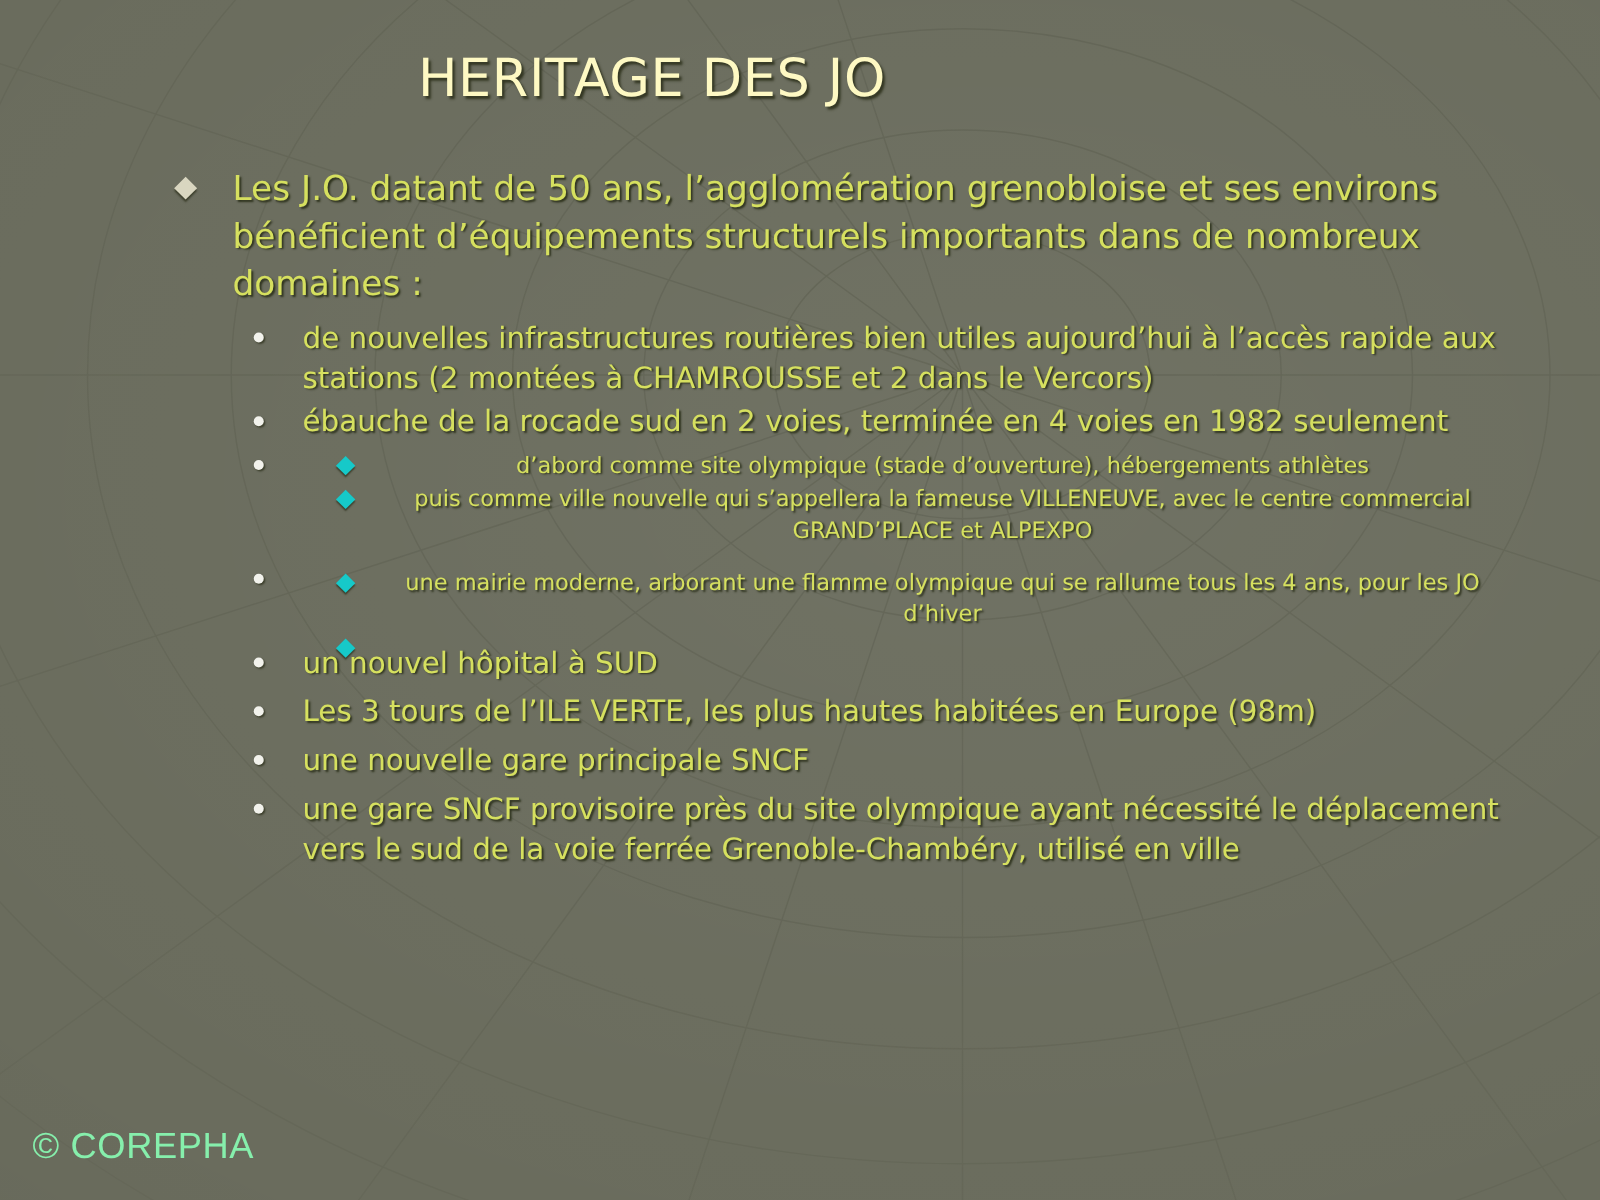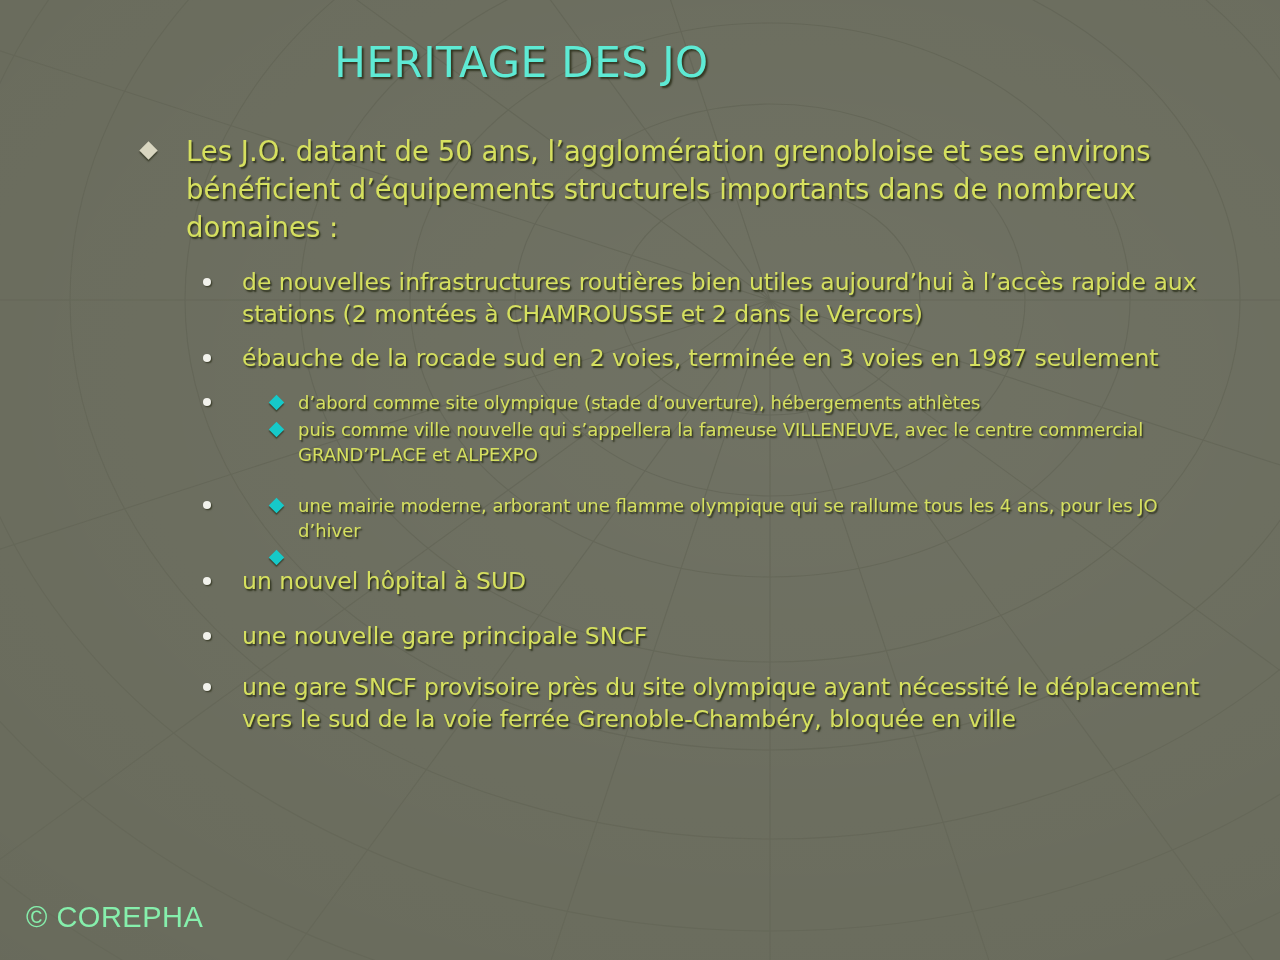--- a/index.html
+++ b/index.html
@@ -42,21 +42,21 @@
   
   #title {
     position: absolute;
     left: 0;
     top: 38px;
     width: 1043px;
     text-align: center;
     font-size: 42px;
     line-height: 50px;
     letter-spacing: 0.5px;
-    color: #5eead4;
+    color: #fef9c3;
     text-shadow: 2px 2px 2px rgba(32,36,14,0.75);
     font-family: "DejaVu Sans", sans-serif;
     white-space: nowrap;
   }
 
   
   #content {
     position: absolute;
     left: 0;
     top: 132px;
@@ -93,41 +93,42 @@
     top: 12px;
     width: 13px;
     height: 13px;
     background: #d9d6c0;
     transform: rotate(45deg);
     box-shadow: 1.5px 1.5px 1.5px rgba(30,34,12,0.6);
   }
 
   
   .lvl2 {
-    margin: 12px 0 3px 0;
+    margin: 0 0 3px 0;
     padding: 0 70px 0 242px;
     font-size: 23.5px;
     line-height: 32px;
   }
   .lvl2 .bullet {
     left: 203px;
     top: 12px;
     width: 8px;
     height: 8px;
     border-radius: 50%;
     background: #f2f2ec;
     box-shadow: 1.2px 1.2px 1.4px rgba(30,34,12,0.6);
   }
 
   
   .lvl3 {
     margin: 0 0 2px 0;
     padding: 0 70px 0 298px;
     font-size: 18px;
     line-height: 25px;
+    text-align: center;
   }
   .lvl3 .bullet {
     left: 271px;
     top: 7px;
     width: 11px;
     height: 11px;
     background: #16c9c9;
     transform: rotate(45deg);
     box-shadow: 1.2px 1.2px 1.3px rgba(30,34,12,0.6);
   }
@@ -216,21 +217,21 @@
 
     <div class="spacer-xs"></div>
 
     <div class="row lvl2">
       <span class="bullet"></span>
       <span class="btxt">de nouvelles infrastructures routières bien utiles aujourd’hui à l’accès rapide aux stations (2 montées à CHAMROUSSE et 2 dans le Vercors)</span>
     </div>
 
     <div class="row lvl2">
       <span class="bullet"></span>
-      <span class="btxt">ébauche de la rocade sud en 2 voies, terminée en 3 voies en 1987 seulement</span>
+      <span class="btxt">ébauche de la rocade sud en 2 voies, terminée en 4 voies en 1982 seulement</span>
     </div>
 
     <div class="row lvl2">
       <span class="bullet"></span>
     </div>
 
     <div class="spacer-xs"></div>
 
     <div class="row lvl3">
       <span class="bullet"></span>
@@ -262,32 +263,36 @@
 
     <div class="spacer-sm"></div>
 
     <div class="row lvl2">
       <span class="bullet"></span>
       <span class="btxt">un nouvel hôpital à SUD</span>
     </div>
 
     <div class="spacer-xs"></div>
 
+    <div class="row lvl2">
+      <span class="bullet"></span>
+      <span class="btxt">Les 3 tours de l’ILE VERTE, les plus hautes habitées en Europe (98m)</span>
+    </div>
 
     <div class="spacer-xs"></div>
 
     <div class="row lvl2">
       <span class="bullet"></span>
       <span class="btxt">une nouvelle gare principale SNCF</span>
     </div>
 
     <div class="spacer-xs"></div>
 
     <div class="row lvl2">
       <span class="bullet"></span>
-      <span class="btxt">une gare SNCF provisoire près du site olympique ayant nécessité le déplacement vers le sud de la voie ferrée Grenoble-Chambéry, bloquée en ville</span>
+      <span class="btxt">une gare SNCF provisoire près du site olympique ayant nécessité le déplacement vers le sud de la voie ferrée Grenoble-Chambéry, utilisé en ville</span>
     </div>
 
   </div>
 
   <div id="watermark">© COREPHA</div>
 
 </div>
 
 </body></html>

